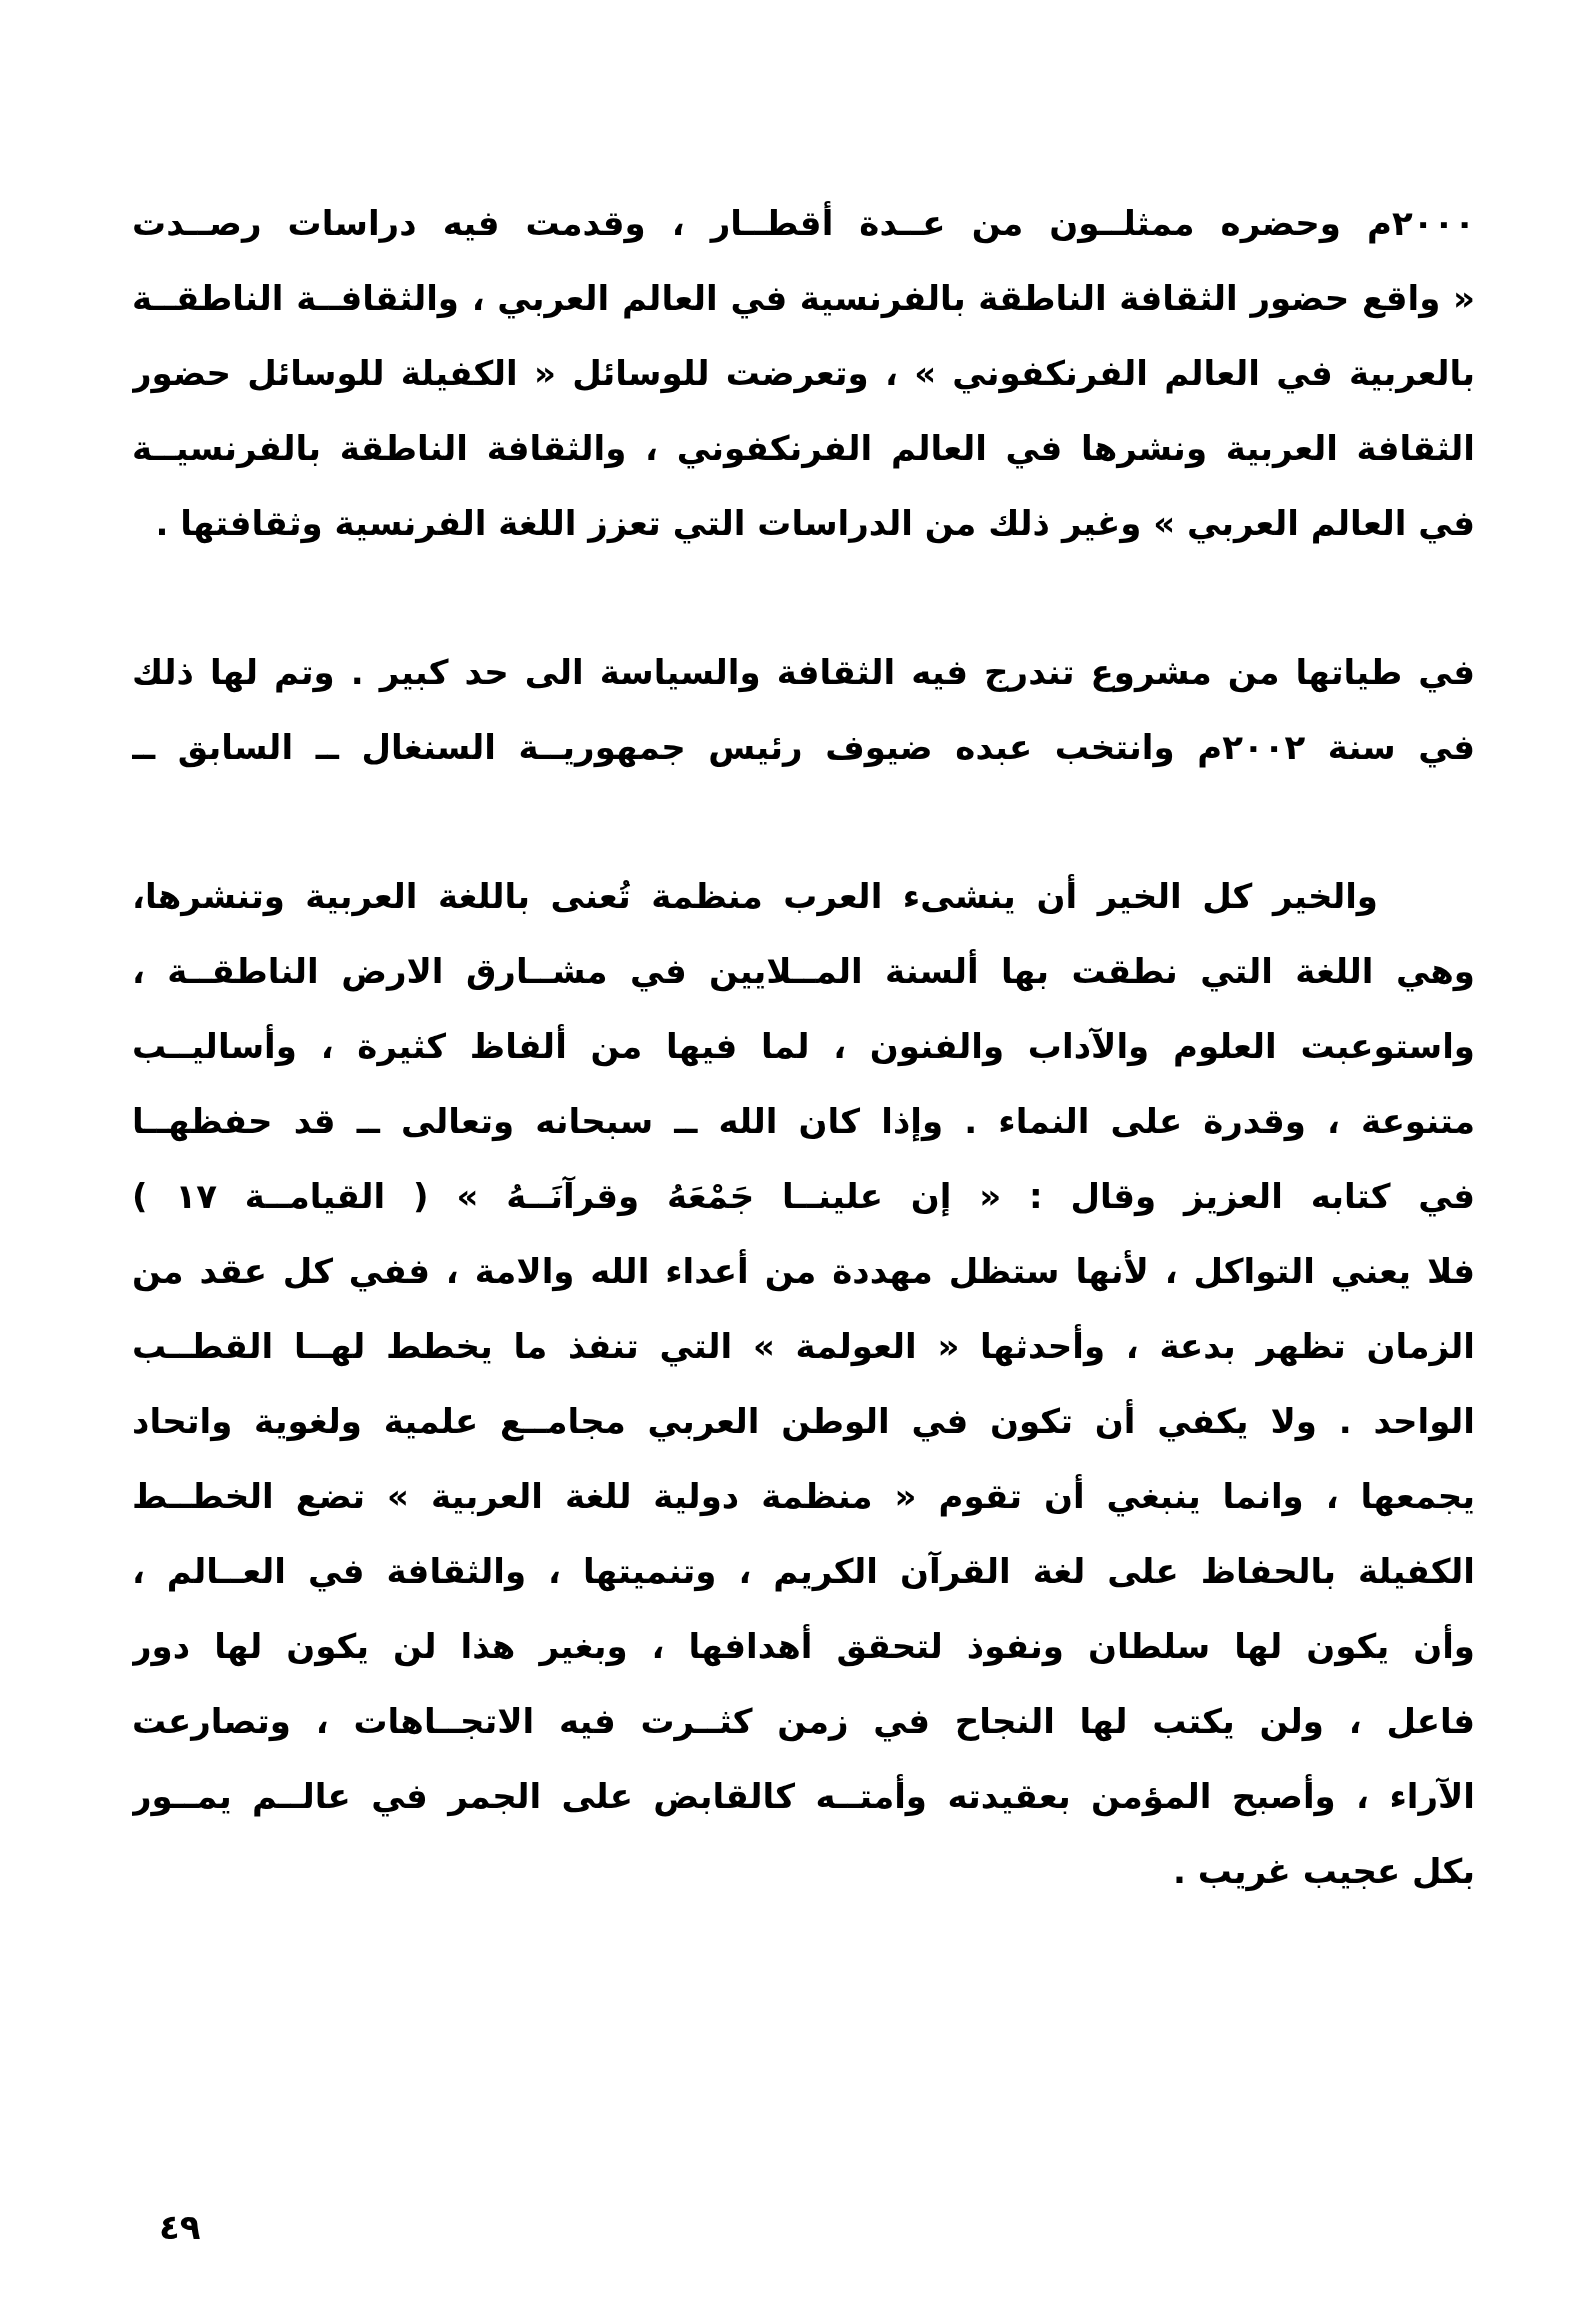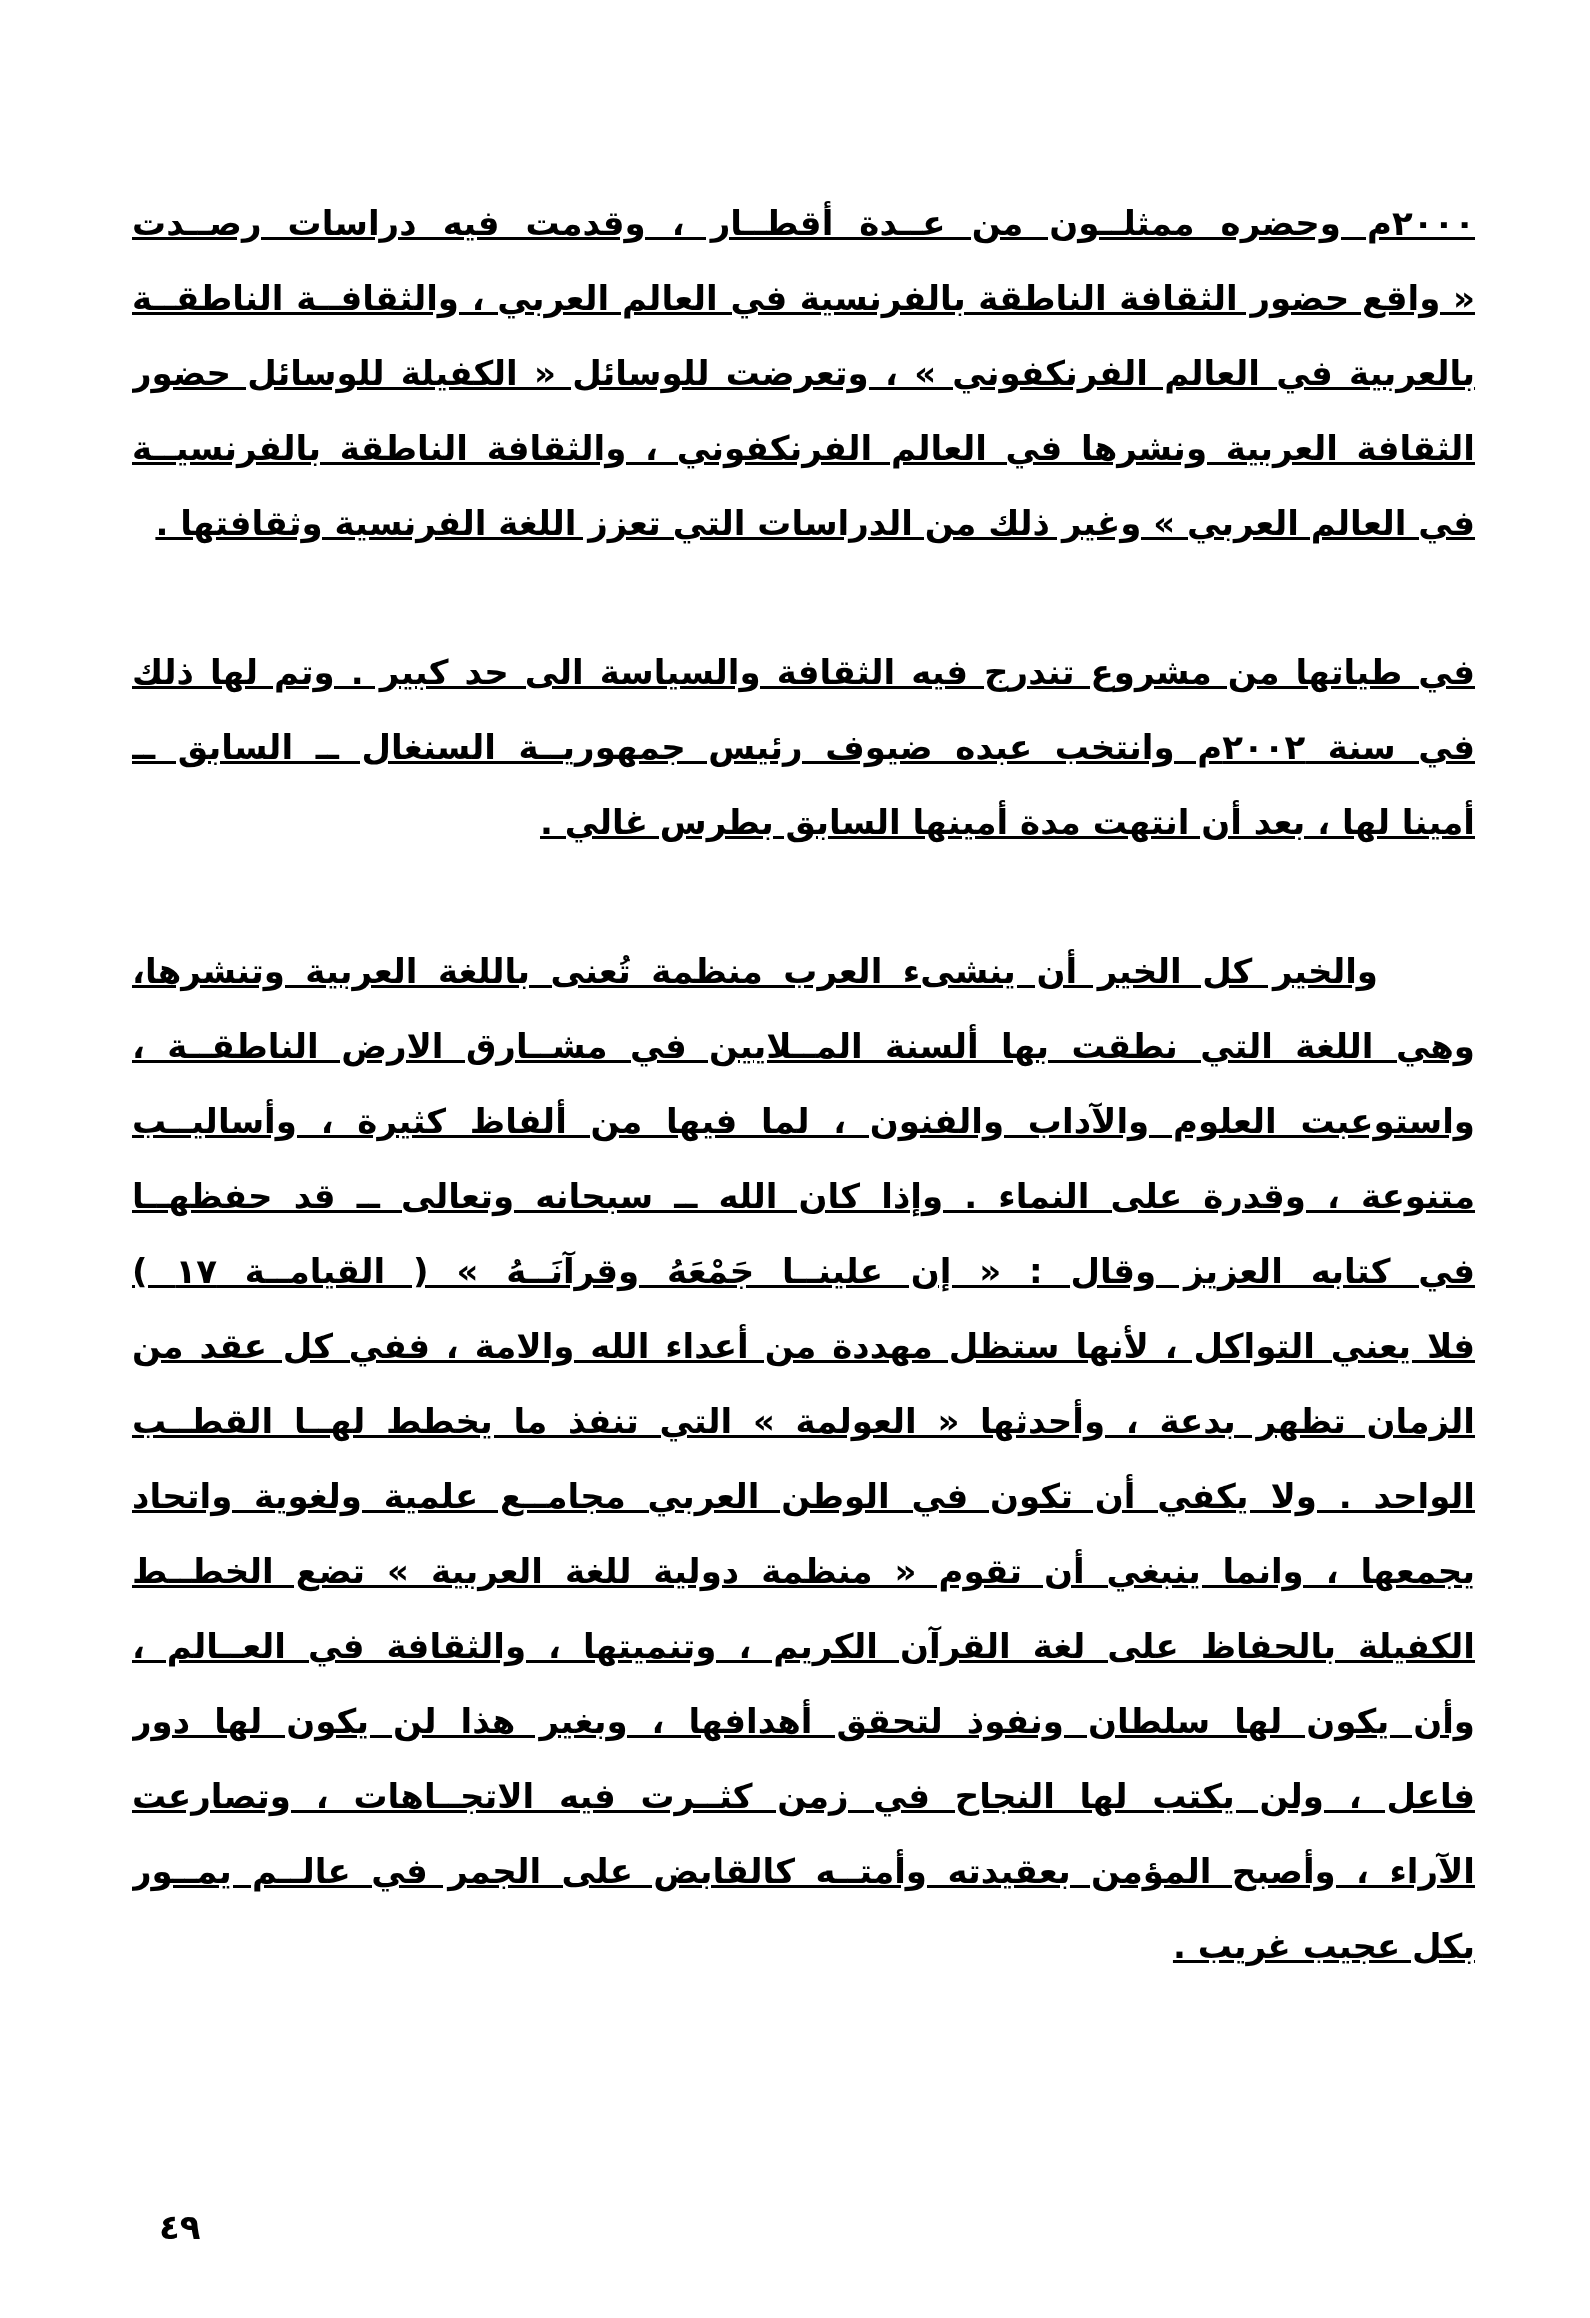--- a/index.html
+++ b/index.html
@@ -22,21 +22,20 @@
     right: 115px;
     left: 132px;
     direction: rtl;
     unicode-bidi: embed;
     font-size: 34px;
     font-weight: 700;
     -webkit-font-smoothing: none;
   }
   .para {
     margin: 0 0 74px 0;
-    text-decoration: underline;
   }
   .line {
     height: 75px;
     line-height: 75px;
     text-align: justify;
     text-align-last: justify;
     overflow: hidden;
     white-space: normal;
   }
   .line.last {
@@ -66,21 +65,20 @@
       <div class="line">٢٠٠٠م وحضره ممثلــون من عــدة أقطــار ، وقدمت فيه دراسات رصــدت</div>
       <div class="line">« واقع حضور الثقافة الناطقة بالفرنسية في العالم العربي ، والثقافــة الناطقــة</div>
       <div class="line">بالعربية في العالم الفرنكفوني » ، وتعرضت للوسائل « الكفيلة للوسائل حضور</div>
       <div class="line">الثقافة العربية ونشرها في العالم الفرنكفوني ، والثقافة الناطقة بالفرنسيــة</div>
       <div class="line last">في العالم العربي » وغير ذلك من الدراسات التي تعزز اللغة الفرنسية وثقافتها .</div>
     </div>
 
     <div class="para">
       <div class="line">في طياتها من مشروع تندرج فيه الثقافة والسياسة الى حد كبير . وتم لها ذلك</div>
       <div class="line">في سنة ٢٠٠٢م وانتخب عبده ضيوف رئيس جمهوريــة السنغال ــ السابق ــ</div>
-      <div class="line last">أمينا لها ، بعد أن انتهت مدة أمينها السابق بطرس غالي .</div>
     </div>
 
     <div class="para">
       <div class="line indent-md">والخير كل الخير أن ينشىء العرب منظمة تُعنى باللغة العربية وتنشرها،</div>
       <div class="line">وهي اللغة التي نطقت بها ألسنة المــلايين في مشــارق الارض الناطقــة ،</div>
       <div class="line">واستوعبت العلوم والآداب والفنون ، لما فيها من ألفاظ كثيرة ، وأساليــب</div>
       <div class="line">متنوعة ، وقدرة على النماء . وإذا كان الله ــ سبحانه وتعالى ــ قد حفظهــا</div>
       <div class="line">في كتابه العزيز وقال : « إن علينــا جَمْعَهُ وقرآنَــهُ » ( القيامــة ١٧ )</div>
       <div class="line">فلا يعني التواكل ، لأنها ستظل مهددة من أعداء الله والامة ، ففي كل عقد من</div>
       <div class="line">الزمان تظهر بدعة ، وأحدثها « العولمة » التي تنفذ ما يخطط لهــا القطــب</div>

